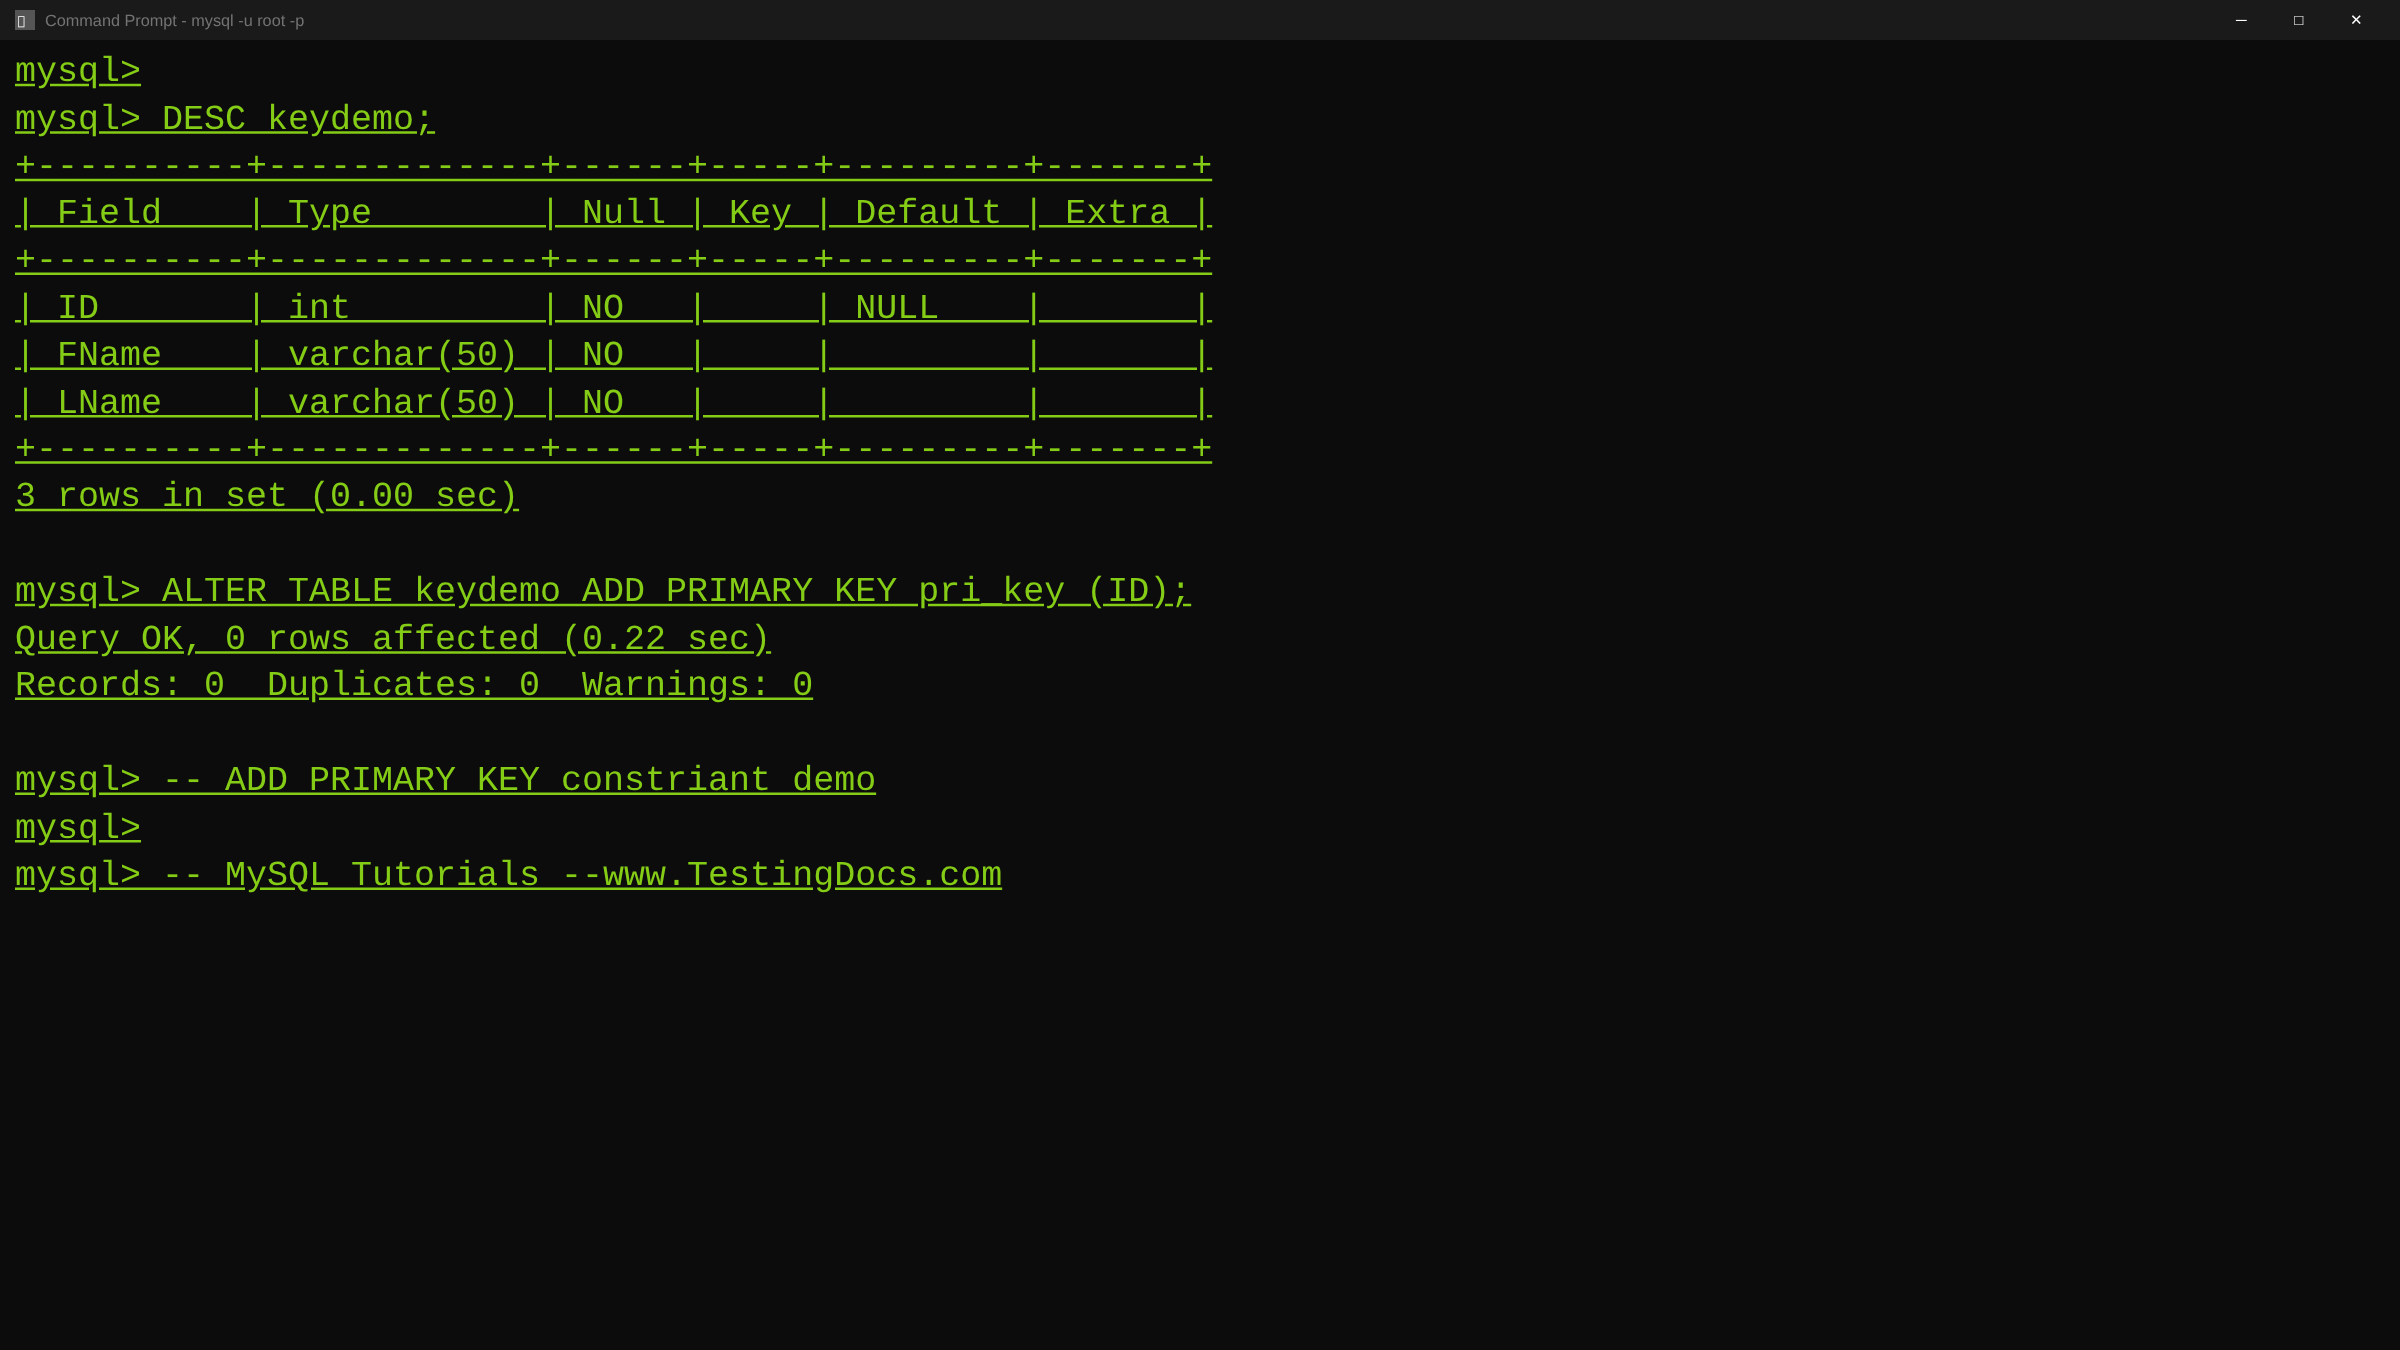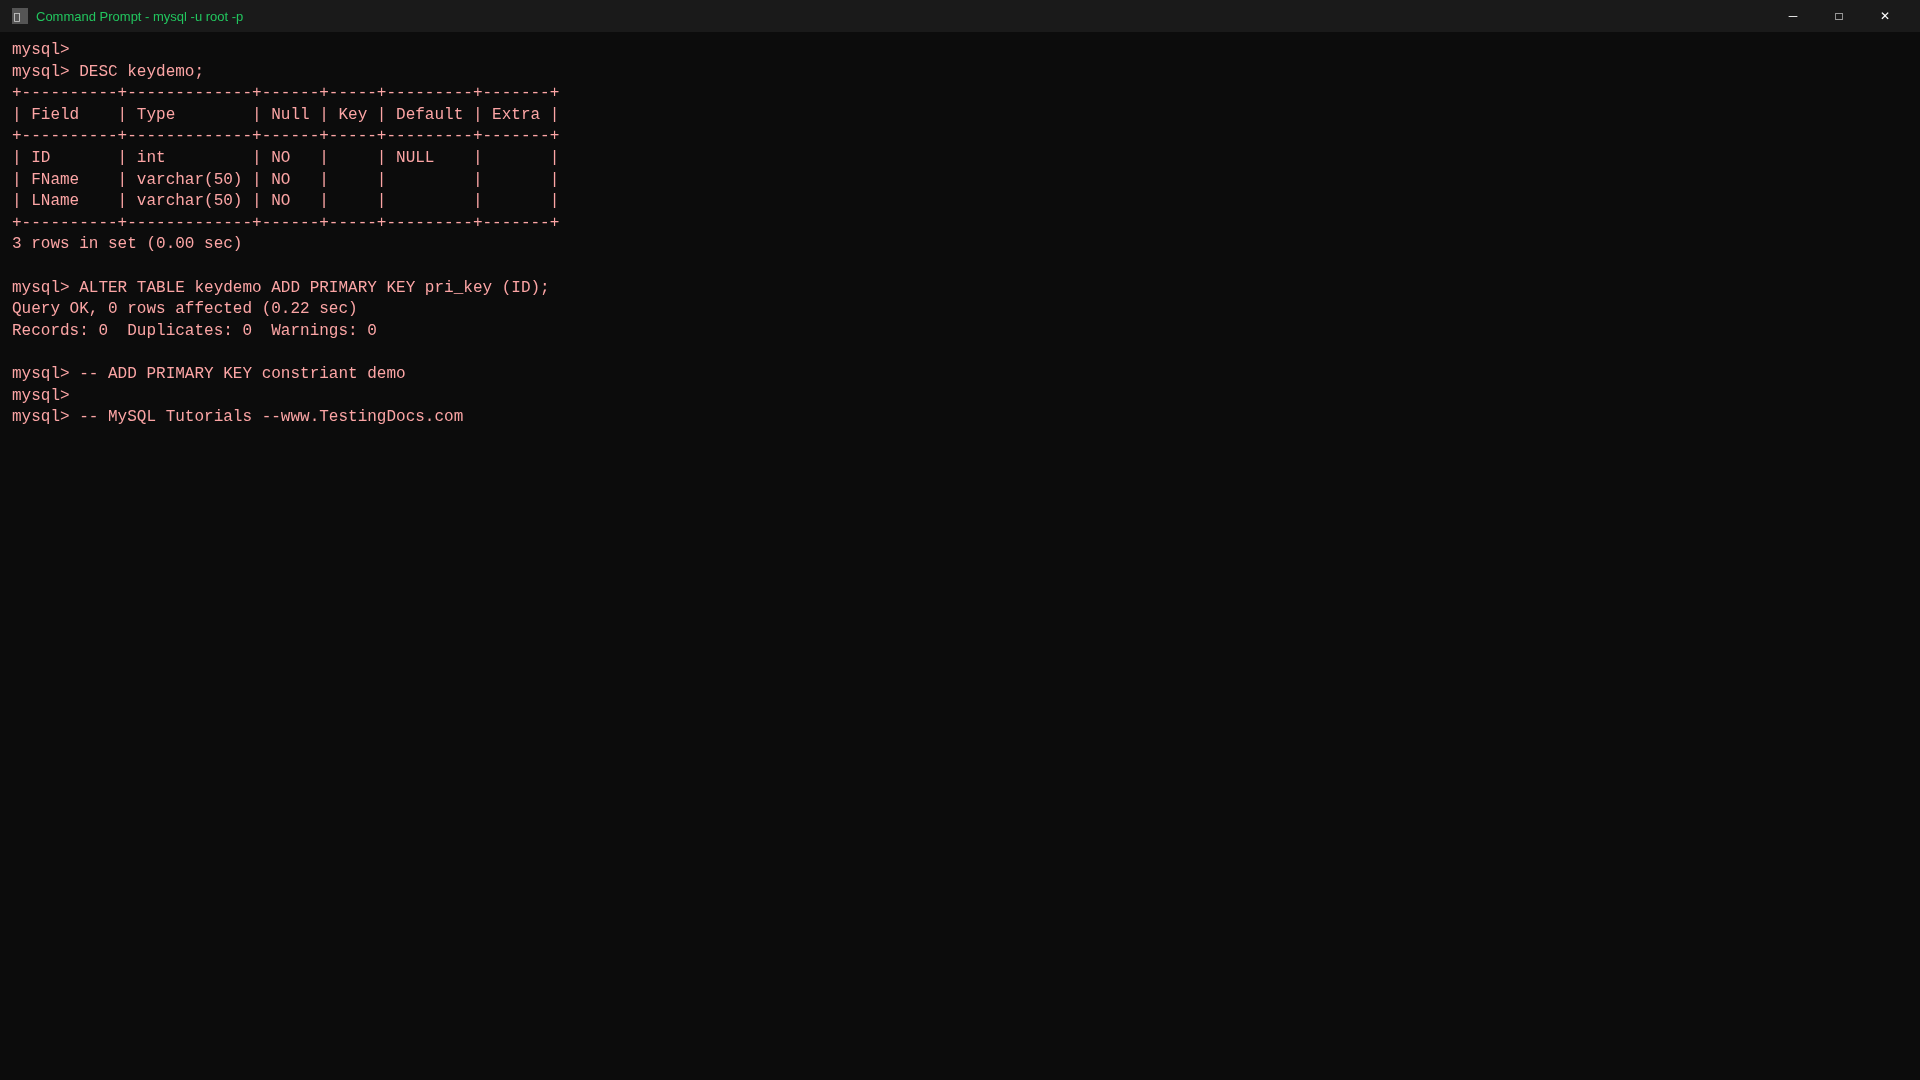--- a/index.html
+++ b/index.html
@@ -43,21 +43,21 @@
     .title-bar-icon {
       width: 16px;
       height: 16px;
       background: #555;
       display: flex;
       align-items: center;
       justify-content: center;
     }
 
     .title-bar-text {
-      color: #22c55e;
+      color: #737373;
       font-size: 13px;
       font-family: 'Segoe UI', sans-serif;
     }
 
     .title-bar-controls {
       display: flex;
       gap: 0;
     }
 
     .title-bar-btn {
@@ -73,25 +73,26 @@
     }
 
     .terminal-body {
       flex: 1;
       background: #0c0c0c;
       padding: 8px 12px;
       overflow: hidden;
     }
 
     .terminal-content {
-      color: #fca5a5;
-      font-size: 16px;
+      color: #84cc16;
+      font-size: 28px;
       line-height: 1.35;
       white-space: pre;
       font-family: 'Courier New', Courier, monospace;
+      text-decoration: underline;
     }
   </style>
 </head>
 <body>
 
 <div class="window">
   <div class="title-bar">
     <div class="title-bar-left">
       <div class="title-bar-icon">
         <svg width="14" height="14" viewBox="0 0 14 14" fill="none">

